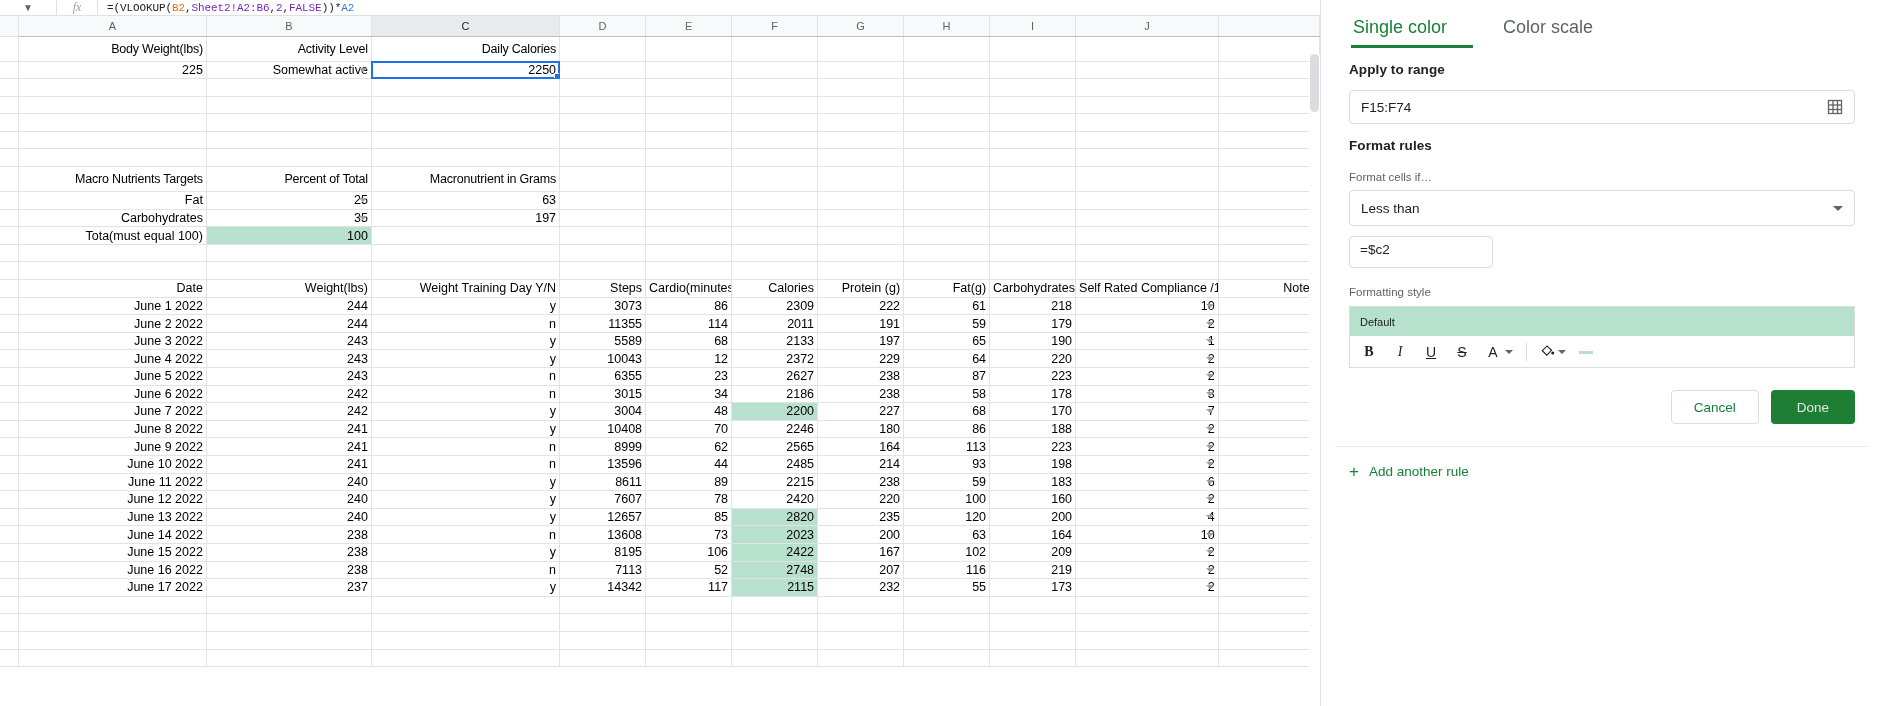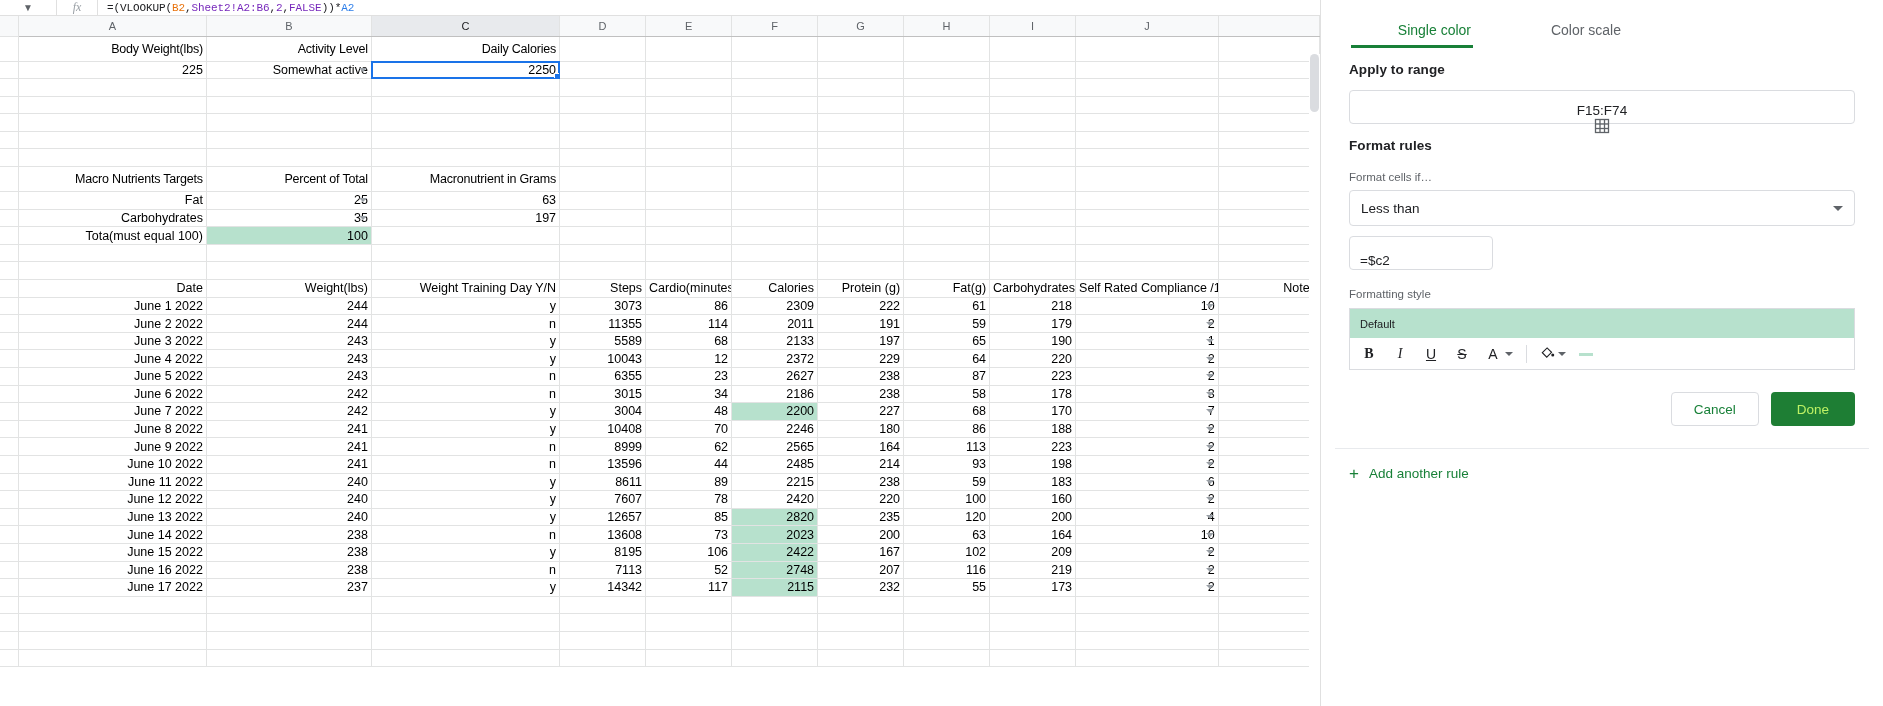--- a/index.html
+++ b/index.html
@@ -92,55 +92,55 @@
   
   .panel {
     position: absolute; right: 0; top: 0; width: 563px; height: 706px;
     background: #fff; border-left: 1px solid #e0e0e0;
     padding: 0 14px;
   }
   .panel-tabs {
     display: flex; height: 48px; align-items: flex-end; margin: 0 2px;
   }
   .ptab {
-    flex: 0 0 auto; padding: 0 16px 10px 16px; font-size: 14px; color: #5f6368;
-    text-align: right; min-width: 150px; position: relative; cursor: default;
+    flex: 0 0 auto; padding: 0 16px 10px 16px; font-size: 18px; color: #5f6368;
+    text-align: left; min-width: 150px; position: relative; cursor: default;
   }
   .ptab.active { color: #188038; font-weight: normal; }
   .ptab.active::after {
     content: ""; position: absolute; left: 14px; right: 14px; bottom: 0;
     height: 3px; background: #188038;
   }
   .sect-title {
     font-size: 13.5px; color: #202124; font-weight: bold;
     margin: 14px 0 0 14px; letter-spacing: .1px;
   }
   .field-box {
     margin: 13px 14px 0 14px; height: 34px; border: 1px solid #dadce0;
-    border-radius: 4px; display: flex; align-items: center; padding: 12px 11px;
-    font-size: 13.5px; color: #202124; background: #fff; flex-direction: column;
+    border-radius: 4px; display: flex; align-items: center; padding: 0 11px;
+    font-size: 13.5px; color: #202124; background: #fff;
   }
   .field-box .val { flex: 1; }
   .range-icon { width: 16px; height: 16px; color: #5f6368; }
   .sublabel {
     font-size: 11.5px; color: #5f6368; margin: 18px 0 0 14px;
   }
   .select-box {
     margin: 7px 14px 0 14px; height: 36px; border: 1px solid #dadce0;
     border-radius: 4px; display: flex; align-items: center; padding: 0 11px;
     font-size: 13.5px; color: #202124;
   }
   .select-box .val { flex: 1; }
   .caret-dn {
     width: 0; height: 0; border-left: 5px solid transparent;
     border-right: 5px solid transparent; border-top: 5px solid #5f6368;
   }
   .value-box {
     margin: 10px 14px 0 14px; width: 144px; height: 32px; border: 1px solid #dadce0;
-    border-radius: 4px; display: flex; align-items: flex-start; padding: 16px 10px;
+    border-radius: 4px; display: flex; align-items: flex-end; padding: 10px 10px;
     font-size: 13.5px; color: #202124;
   }
   .style-preview {
     margin: 8px 14px 0 14px; height: 30px; background: #b7e1cd;
     display: flex; align-items: center; padding: 0 10px;
     font-size: 11px; color: #202124;
     border: 1px solid #dadce0; border-bottom: none;
   }
   .style-toolbar {
     margin: 0 14px 0 14px; height: 32px; border: 1px solid #dadce0;
@@ -159,21 +159,21 @@
   .divider-v { width: 1px; height: 18px; background: #dadce0; }
   .fill-swatch { width: 14px; height: 3px; background: #b7e1cd; margin-top: 1px; }
   .btn-row {
     display: flex; justify-content: flex-end; gap: 12px; margin: 22px 14px 0 14px;
   }
   .btn {
     height: 34px; border-radius: 4px; display: flex; align-items: center;
     justify-content: center; font-size: 13.5px; padding: 0 22px;
   }
   .btn-cancel { border: 1px solid #dadce0; color: #188038; background: #fff; }
-  .btn-done { background: #1e7e34; color: #bef264; padding: 0 26px; }
+  .btn-done { background: #1e7e34; color: #e5e5e5; padding: 0 26px; }
   .panel-sep {
     margin: 22px 0 0 0; height: 1px; background: #e8eaed;
   }
   .add-rule {
     display: flex; align-items: center; gap: 10px; margin: 16px 0 0 14px;
     color: #188038; font-size: 13.5px;
   }
   .plus-icon { font-size: 17px; line-height: 1; color: #188038; }
 </style>
 </head>

